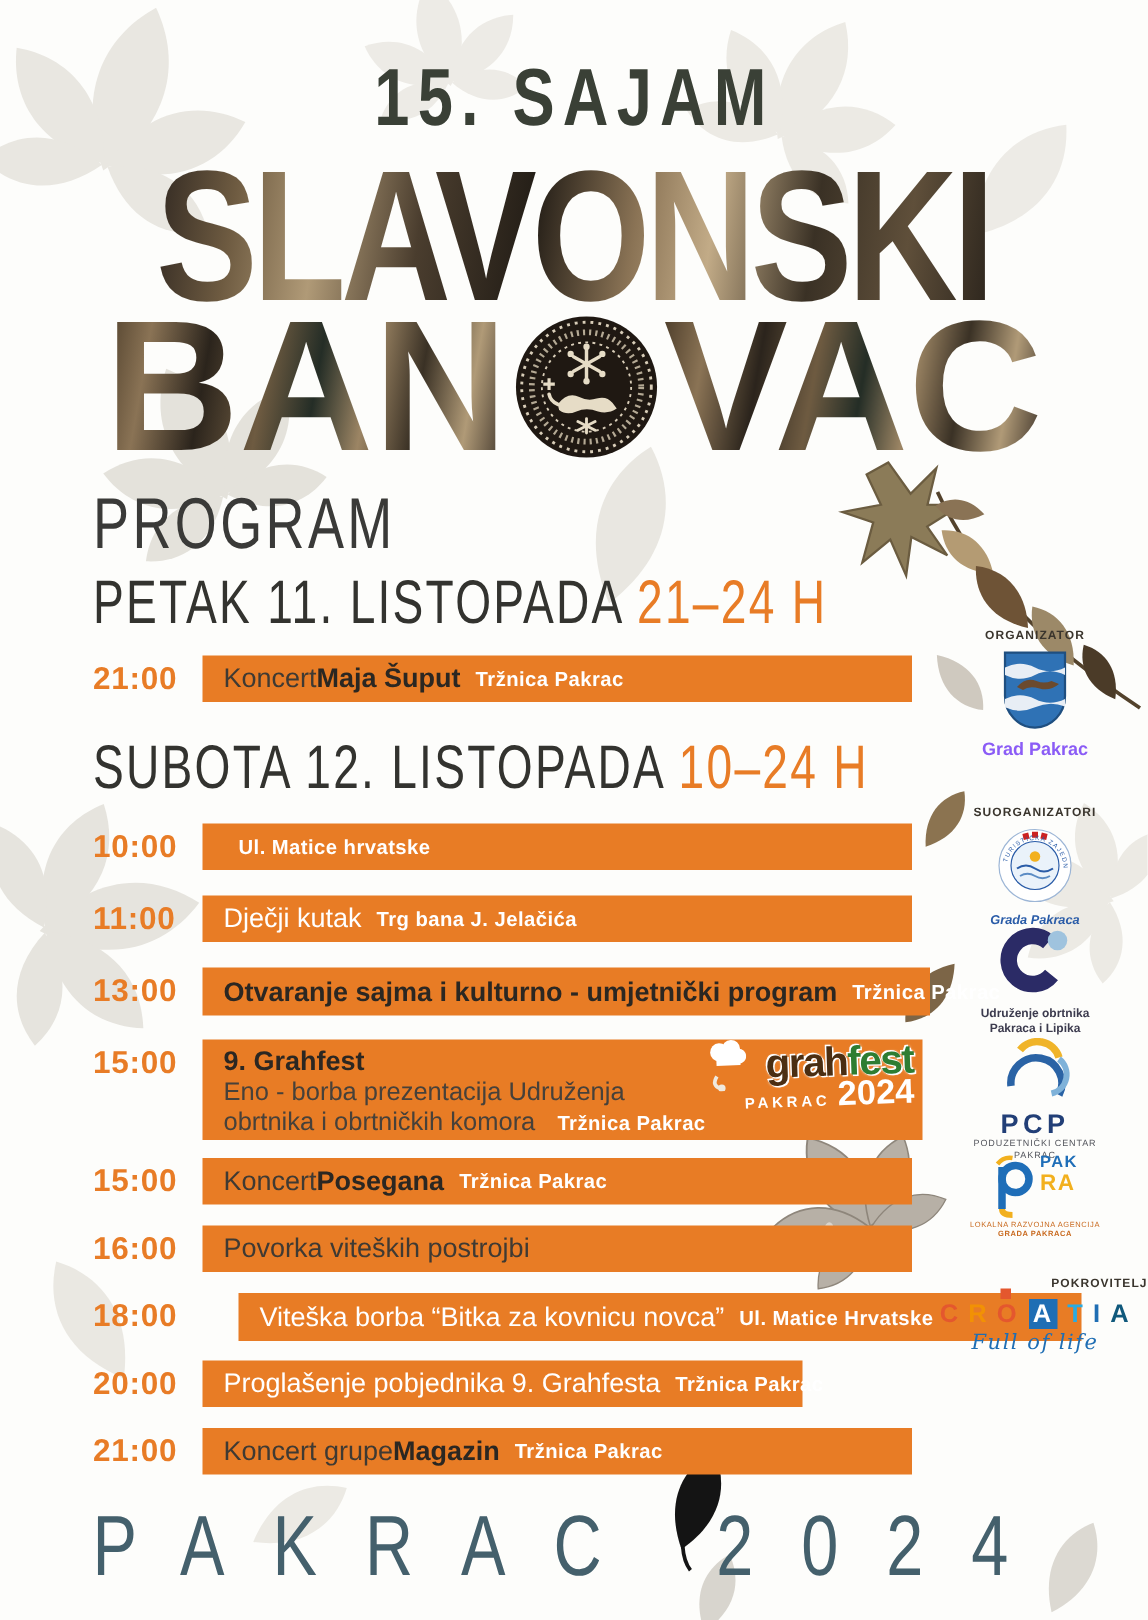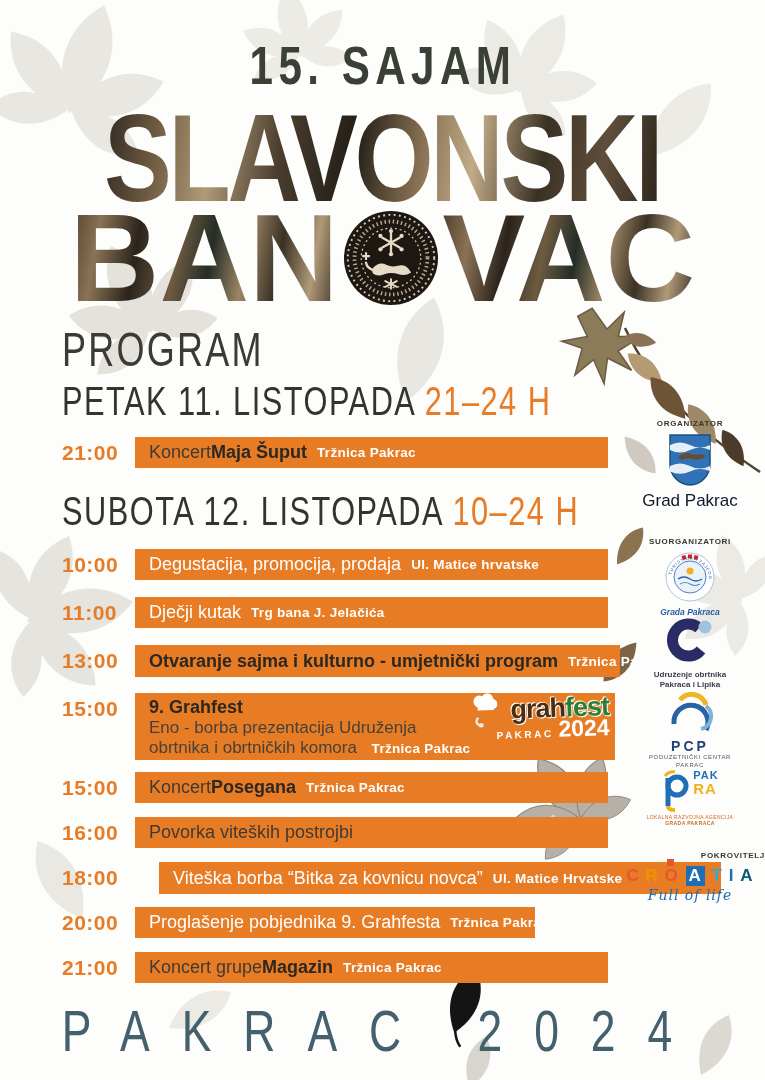--- a/index.html
+++ b/index.html
@@ -53,24 +53,24 @@
   .gf-word{position:relative;font-weight:800;font-size:27px;line-height:26px;letter-spacing:-1px;text-shadow:0 0 2px #fff,1px 1px 0 #fff,-1px -1px 0 #fff;}
   .gf-grah{color:#4b2e12;}
   .gf-fest{color:#2e7d32;}
   .gf-sub{display:flex;justify-content:flex-end;align-items:baseline;gap:5px;margin-top:-2px;}
   .gf-city{font-size:10px;font-weight:700;color:#fff;letter-spacing:2.5px;}
   .gf-year{font-size:23px;font-weight:700;color:#fff;line-height:20px;}
   .gf-hat{position:absolute;left:-24px;top:-4px;}
   
   .sp-label{font-size:8px;font-weight:700;letter-spacing:0.7px;color:#3a352d;text-align:center;width:150px;left:615px;}
   .sp-block{left:615px;width:150px;text-align:center;}
-  .sp-name{font-size:17px;font-weight:400;color:#0f172a;}
+  .sp-name{font-size:12px;font-weight:700;color:#8b5cf6;}
   .tz-name{font-size:8.5px;font-weight:700;font-style:italic;color:#2a5ca8;}
   .uo-name{font-size:8px;font-weight:700;color:#3c3b4e;line-height:10px;}
-  .pcp-abbr{font-size:14px;font-weight:700;color:#223f77;letter-spacing:3px;}
+  .pcp-abbr{font-size:18px;font-weight:700;color:#223f77;letter-spacing:3px;}
   .pcp-sub{font-size:6px;color:#55575e;letter-spacing:0.6px;line-height:7.5px;}
   .pakra-wrap{display:flex;justify-content:center;align-items:flex-start;gap:4px;}
   .pakra-col{text-align:left;}
   .pak{font-size:11px;font-weight:700;color:#1f6eb8;letter-spacing:1px;line-height:14px;}
   .ra{font-size:15px;font-weight:700;color:#f2b01e;letter-spacing:1px;line-height:14px;}
   .pakra-sub{font-size:5px;color:#c96a1f;letter-spacing:0.4px;line-height:6px;margin-top:2px;text-align:center;}
   .croatia{left:615px;width:150px;text-align:center;}
   .cro-letters{position:relative;display:inline-block;font-weight:700;font-size:17px;letter-spacing:1px;}
   .cl{display:inline-block;}
   .c-c{color:#e4572e;}
@@ -204,21 +204,20 @@
   </div>
 
   <div class="abs cond day-head" id="day2-head">
     <span>SUBOTA 12. LISTOPADA</span>
     <span class="day-hours">10–24 H</span>
   </div>
 
   <div class="row" style="top:549px;height:31px;">
     <span class="time">10:00</span>
     <div class="bar" style="width:473px;">
-      <span class="t light">Degustacija, promocija, prodaja</span>
       <span class="loc">Ul. Matice hrvatske</span>
     </div>
   </div>
 
   <div class="row" style="top:597px;height:31px;">
     <span class="time">11:00</span>
     <div class="bar" style="width:473px;">
       <span class="t light">Dječji kutak</span>
       <span class="loc">Trg bana J. Jelačića</span>
     </div>

